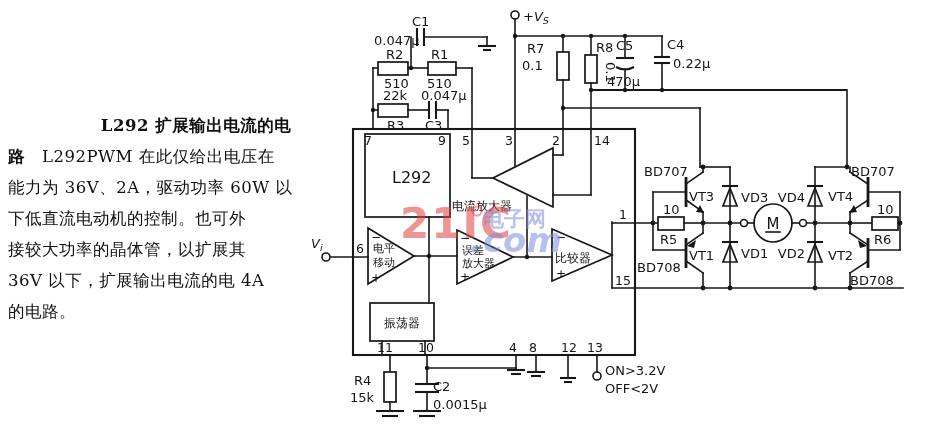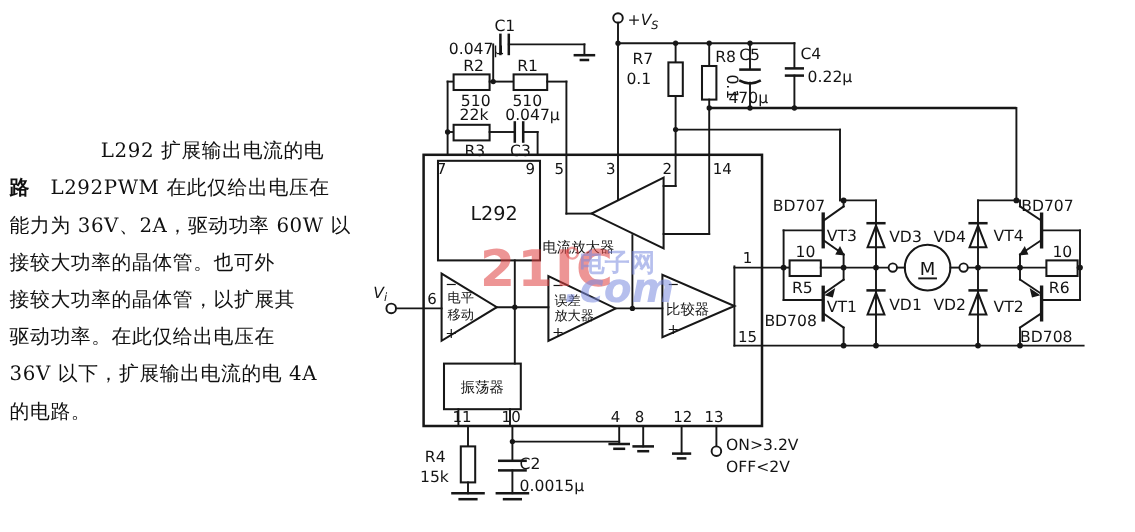--- a/index.html
+++ b/index.html
@@ -1,21 +1,21 @@
 <!DOCTYPE html>
 <html><head>
 <meta charset="utf-8">
 <style>
   html,body{margin:0;padding:0;background:#fff;}
   .canvas{position:relative;width:946px;height:443px;background:#ffffff;overflow:hidden;
           font-family:"DejaVu Sans",sans-serif;color:#141414;}
   .desc{position:absolute;left:8px;top:110px;width:300px;
         font-family:"DejaVu Serif","DejaVu Sans",serif;font-size:16.5px;line-height:31px;
         color:#101010;letter-spacing:0.5px;}
-  .desc .l1{padding-left:76px;font-weight:400;}
+  .desc .l1{padding-left:76px;font-weight:700;text-align:center;}
   .desc .b{font-weight:700;}
   svg{position:absolute;left:0;top:0;}
   svg text{font-family:"DejaVu Sans",sans-serif;fill:#141414;}
   .w{stroke:#171717;stroke-width:1.6;fill:none;stroke-linecap:square;}
   .w2{stroke:#171717;stroke-width:2.1;fill:none;}
   .bar{stroke:#171717;stroke-width:2.8;fill:none;}
   .comp{stroke:#171717;stroke-width:1.7;fill:#ffffff;}
   .tri{stroke:#171717;stroke-width:1.7;fill:none;}
   .dot{fill:#171717;stroke:none;}
   .term{stroke:#171717;stroke-width:1.6;fill:#ffffff;}
@@ -29,23 +29,22 @@
 </style>
 </head>
 <body>
 
 <div class="canvas">
 
   <div class="desc">
     <div class="l1">L292 扩展输出电流的电</div>
     <div><span class="b">路</span><span>　L292PWM 在此仅给出电压在</span></div>
     <div><span>能力为 36V、2A，驱动功率 60W 以</span></div>
-    <div><span>接较大功率的晶体管。也可外</span></div>
+    <div><span>下低直流电动机的控制。也可外</span></div>
     <div><span>接较大功率的晶体管，以扩展其</span></div>
-    <div><span>驱动功率。在此仅给出电压在</span></div>
     <div><span>36V 以下，扩展输出电流的电 4A</span></div>
     <div><span>的电路。</span></div>
   </div>
 
   <svg width="946" height="443" viewBox="0 0 946 443">
 
     <g>
       <line class="w" x1="373" y1="68" x2="373" y2="129"></line>
       <line class="w" x1="373" y1="68" x2="378" y2="68"></line>
       <rect class="comp" x="378" y="62" width="30" height="13"></rect>

